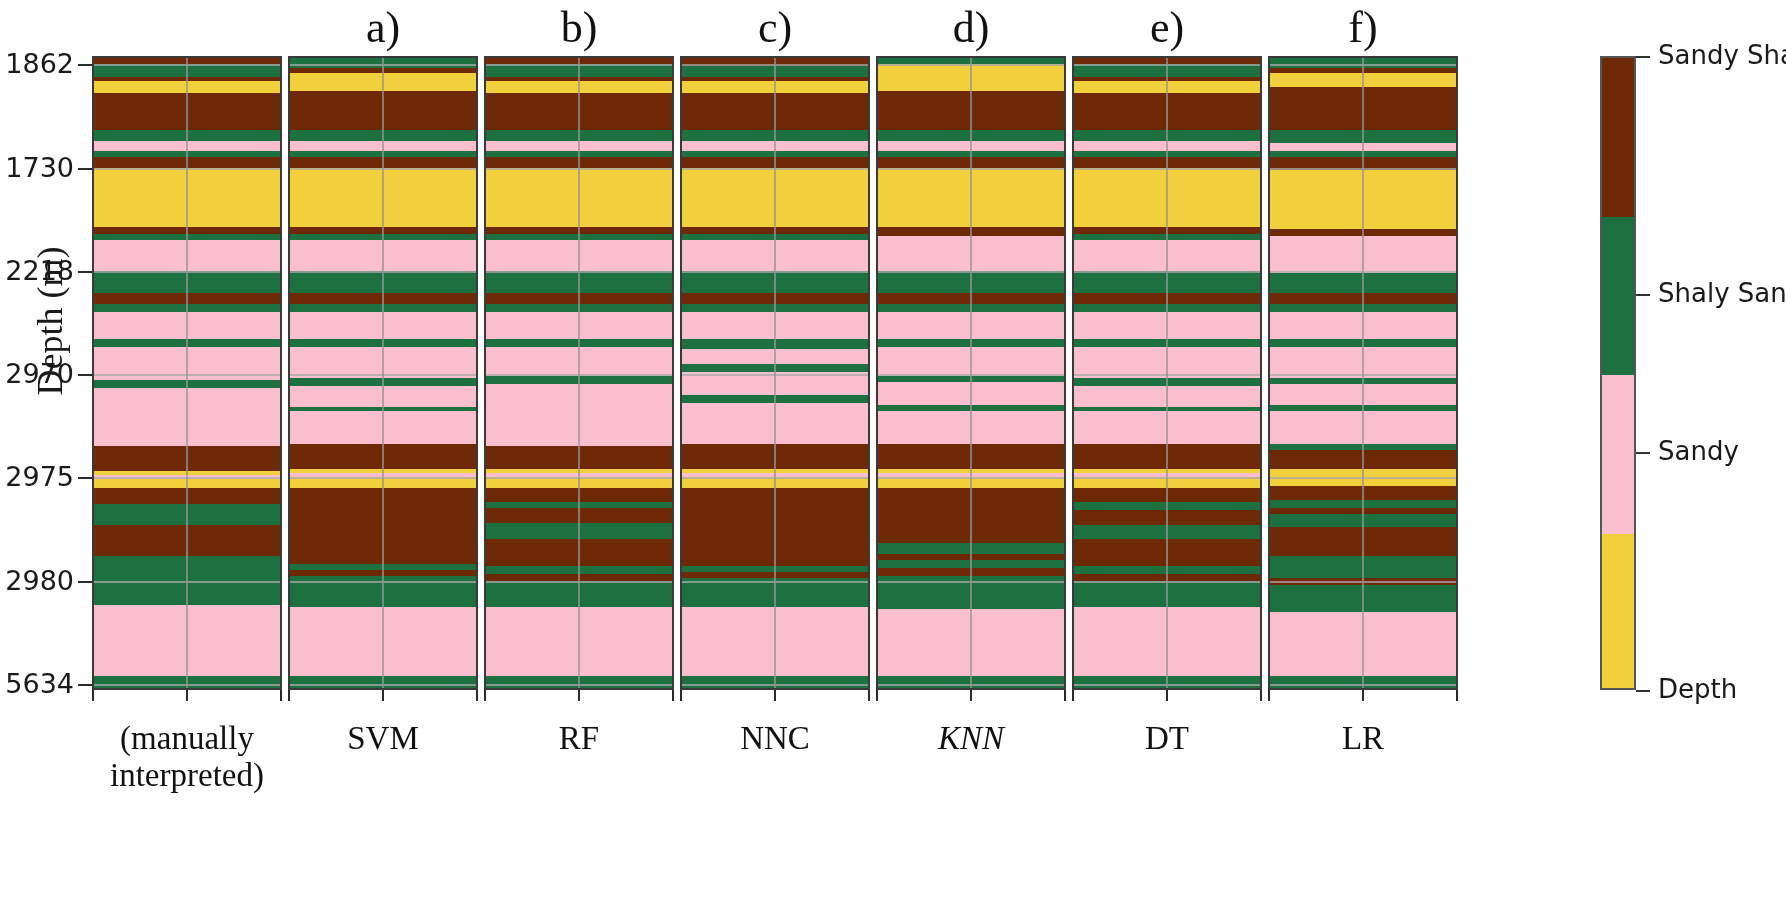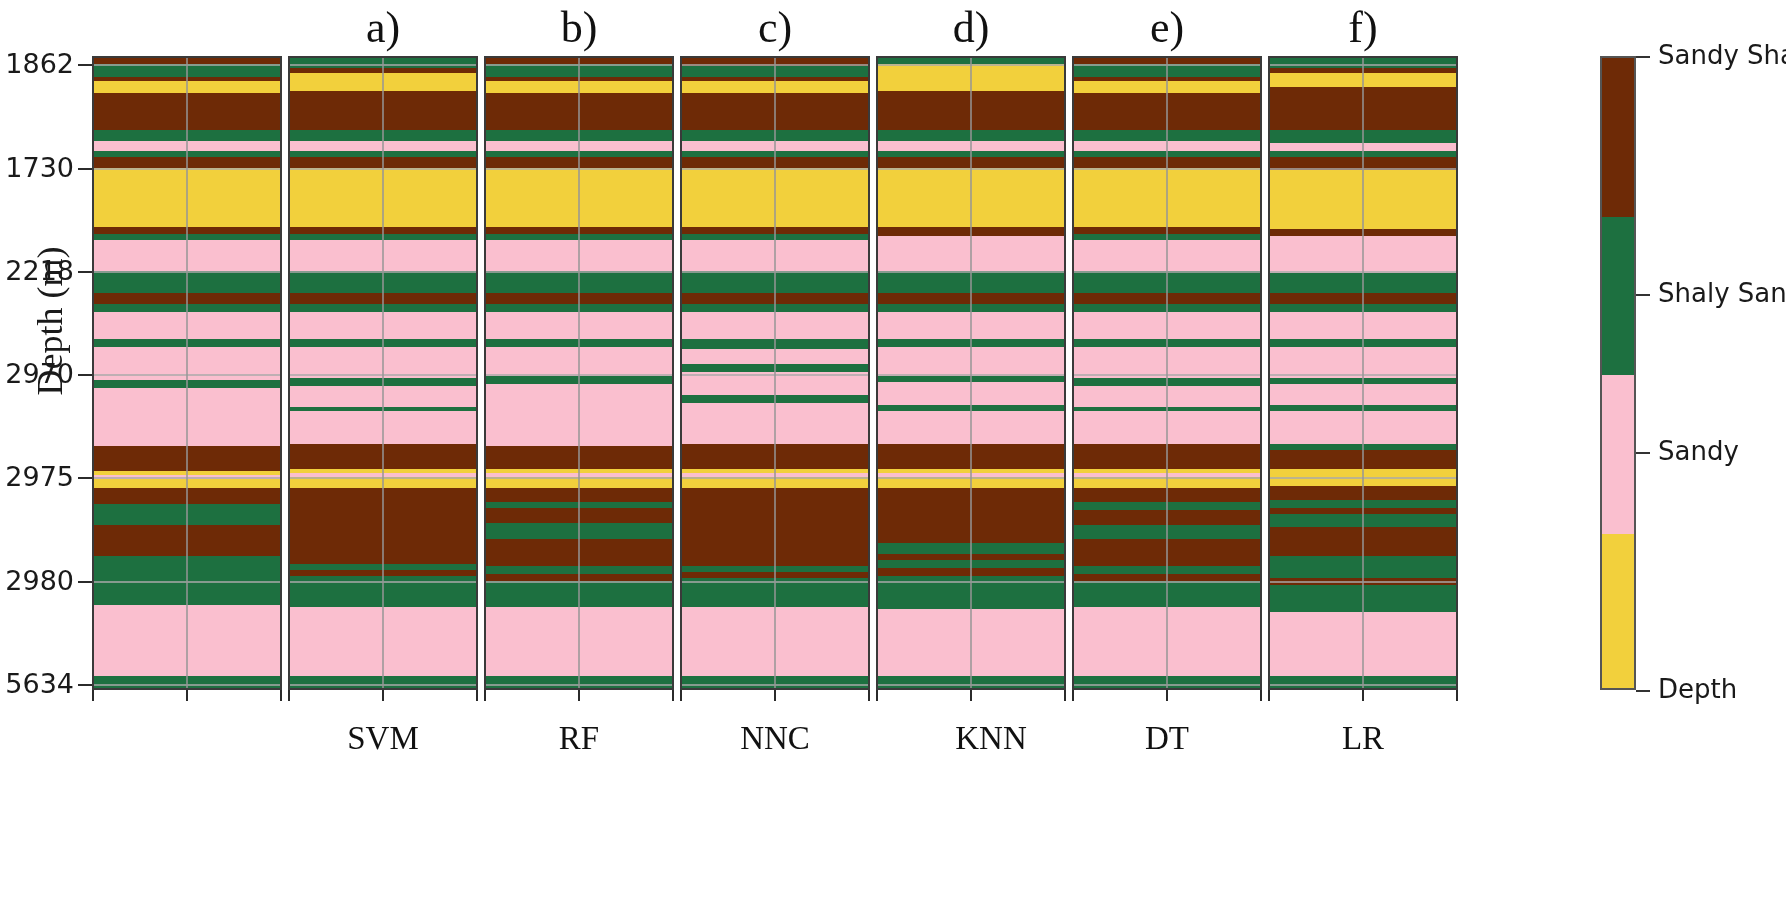--- a/index.html
+++ b/index.html
@@ -125,20 +125,21 @@
         <div class="hgrid" style="top: 421.29px;"></div>
         <div class="hgrid" style="top: 524.547px;"></div>
         <div class="hgrid" style="top: 627.805px;"></div>
         <div class="vgrid" style="left: 94px;"></div>
         <div class="frame"></div>
       </div>
       <div class="xtick" style="left: 92px; top: 690px; height: 11px;"></div>
       <div class="xtick" style="left: 186px; top: 690px; height: 11px;"></div>
       <div class="xtick" style="left: 280px; top: 690px; height: 11px;"></div>
       <div class="panel-caption" style="left: 42px; width: 290px; top: 720px;">
+        <div>(manually interpreted)</div>
       </div>
       <div class="panel-letter" style="left: 288px; width: 190px;">a)</div>
       <div class="panel" style="left: 288px; top: 56px; width: 190px; height: 634px;">
         <div class="track">
           <div class="bed" style="top: 0px; height: 12.3909px; background: rgb(29, 112, 64);"></div>
           <div class="bed" style="top: 12.3909px; height: 4.13029px; background: rgb(110, 42, 6);"></div>
           <div class="bed" style="top: 16.5212px; height: 18.5863px; background: rgb(242, 208, 60);"></div>
           <div class="bed" style="top: 35.1075px; height: 39.2378px; background: rgb(110, 42, 6);"></div>
           <div class="bed" style="top: 74.3453px; height: 10.3257px; background: rgb(29, 112, 64);"></div>
           <div class="bed" style="top: 84.671px; height: 10.3257px; background: rgb(250, 191, 207);"></div>
@@ -335,21 +336,21 @@
         <div class="hgrid" style="top: 318.033px;"></div>
         <div class="hgrid" style="top: 421.29px;"></div>
         <div class="hgrid" style="top: 524.547px;"></div>
         <div class="hgrid" style="top: 627.805px;"></div>
         <div class="vgrid" style="left: 94px;"></div>
         <div class="frame"></div>
       </div>
       <div class="xtick" style="left: 876px; top: 690px; height: 11px;"></div>
       <div class="xtick" style="left: 970px; top: 690px; height: 11px;"></div>
       <div class="xtick" style="left: 1064px; top: 690px; height: 11px;"></div>
-      <div class="panel-caption" style="left: 846px; width: 290px; top: 720px;">
+      <div class="panel-caption" style="left: 826px; width: 290px; top: 720px; font-style: italic;">
         <div>KNN</div>
       </div>
       <div class="panel-letter" style="left: 1072px; width: 190px;">e)</div>
       <div class="panel" style="left: 1072px; top: 56px; width: 190px; height: 634px;">
         <div class="track">
           <div class="bed" style="top: 0px; height: 8.26059px; background: rgb(110, 42, 6);"></div>
           <div class="bed" style="top: 8.26059px; height: 12.3909px; background: rgb(29, 112, 64);"></div>
           <div class="bed" style="top: 20.6515px; height: 4.13029px; background: rgb(110, 42, 6);"></div>
           <div class="bed" style="top: 24.7818px; height: 12.3909px; background: rgb(242, 208, 60);"></div>
           <div class="bed" style="top: 37.1726px; height: 37.1726px; background: rgb(110, 42, 6);"></div>

